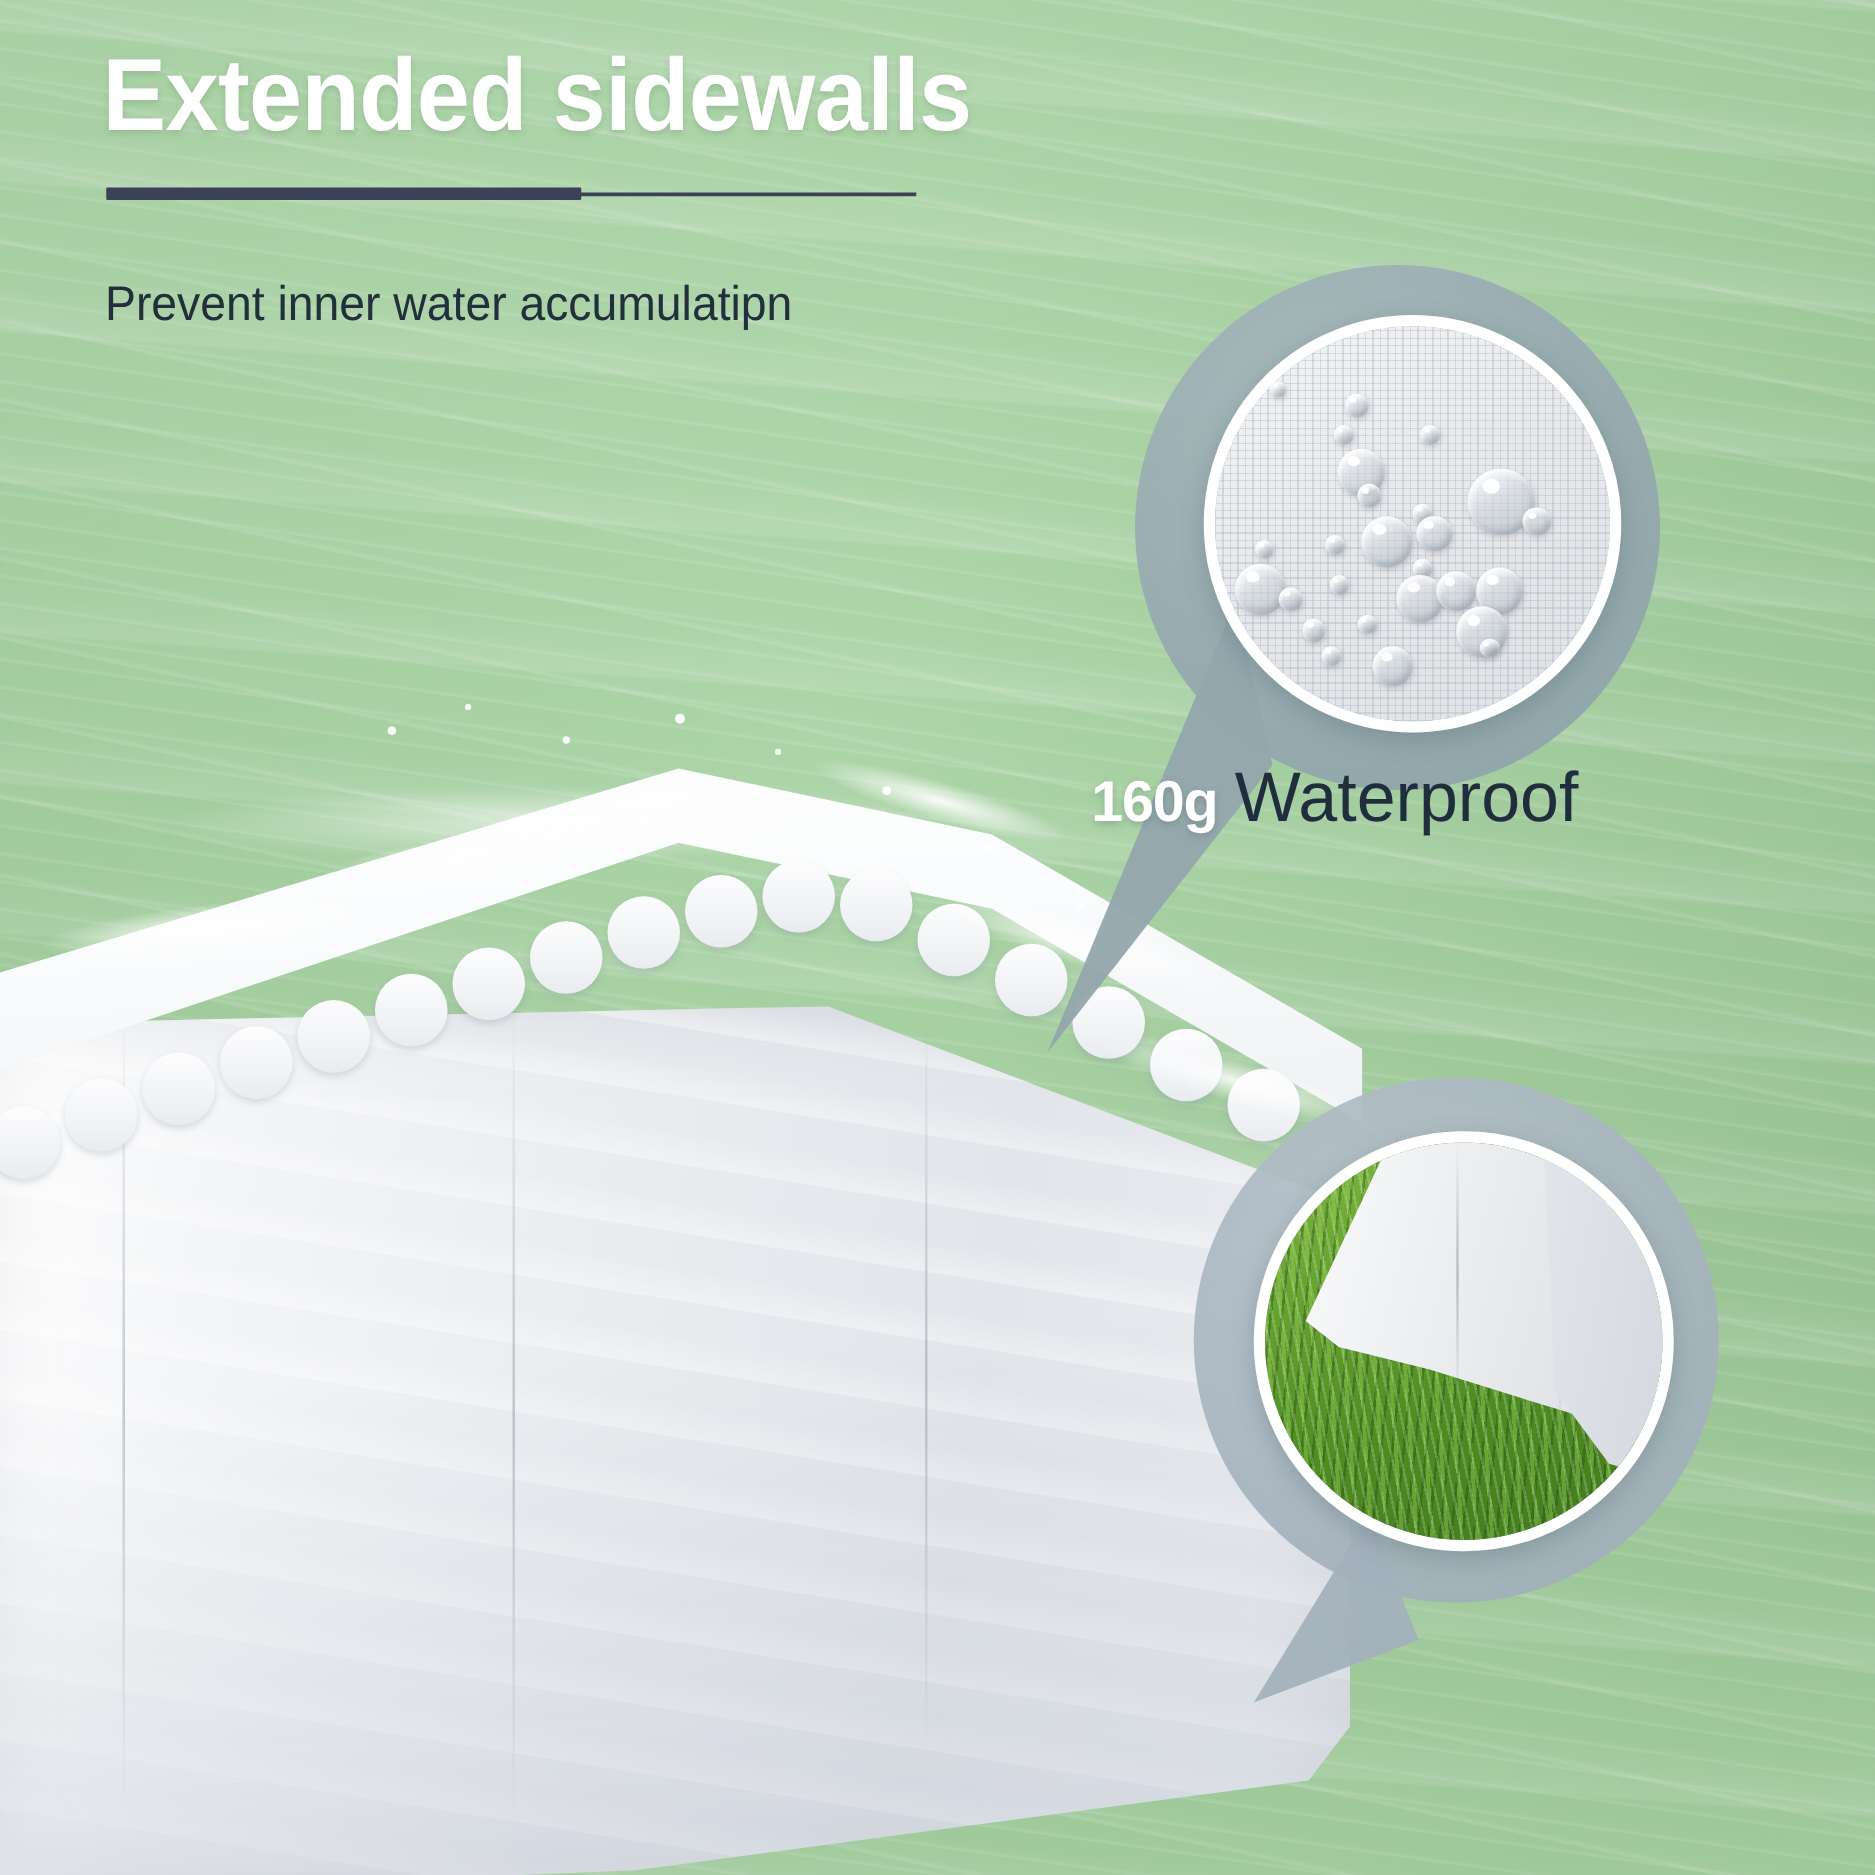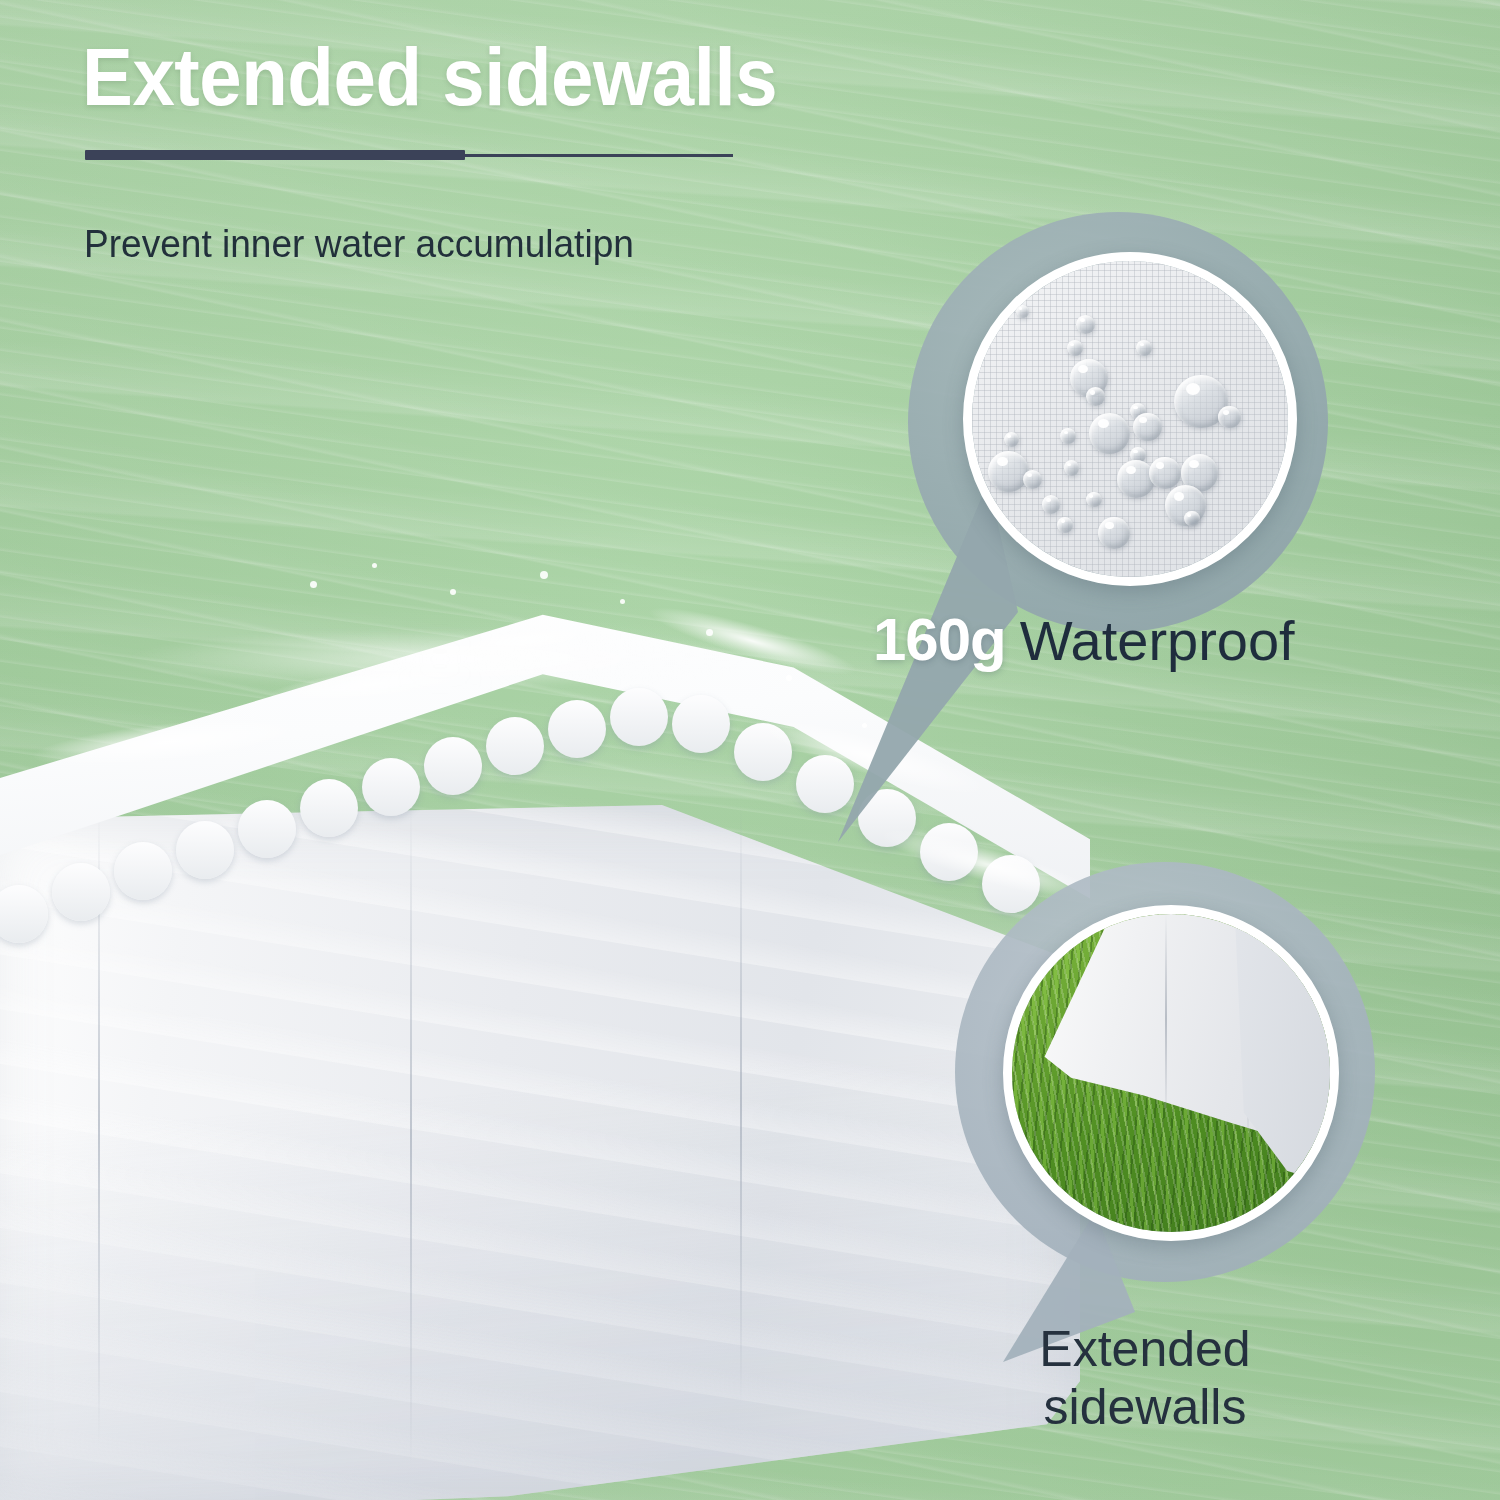--- a/index.html
+++ b/index.html
@@ -188,21 +188,21 @@
     position:absolute;width:2px;
     background:linear-gradient(180deg,rgba(150,158,170,0),rgba(150,158,170,.6),rgba(150,158,170,0));
   }
 
   
   .label-wp{
     position:absolute;left:873px;top:610px;white-space:nowrap;
     font-size:56px;line-height:1;
   }
   .label-wp .w-strong{
-    font-weight:700;color:#ffffff;font-size:60px;
+    font-weight:700;color:#ffffff;font-size:46px;
     text-shadow:0 2px 6px rgba(70,90,100,.30);
     letter-spacing:-1px;
   }
   .label-wp .w-plain{
     font-weight:400;color:#1f2d3d;font-size:56px;margin-left:14px;
   }
   .label-ext{
     position:absolute;left:960px;top:1320px;width:370px;text-align:center;
     font-size:50px;line-height:1.16;color:#25313e;font-weight:400;
   }
@@ -320,18 +320,14 @@
     <div class="grass-blades"></div>
     <div class="panel" style="left:4%;top:-4%;width:104%;height:94%;
                 clip-path:polygon(28% 0%, 100% 0%, 100% 88%, 86% 82%, 62% 74%, 36% 65%, 14% 59%, 6% 52%);"></div>
     <div class="panel-fold" style="left:74%;top:2%;height:72%;"></div>
     <div class="panel-fold" style="left:48%;top:0%;height:66%;"></div>
     <div class="panel" style="left:70%;top:-2%;width:36%;height:92%;
                 clip-path:polygon(0% 0%, 100% 0%, 100% 96%, 46% 90%, 8% 70%);
                 background:linear-gradient(100deg,#e2e5ea,#d3d7dd);"></div>
   </div>
 
-  <div class="label-ext">
-    <div>Extended</div>
-    <div>sidewalls</div>
-  </div>
 
 </div>
 
 </body></html>

